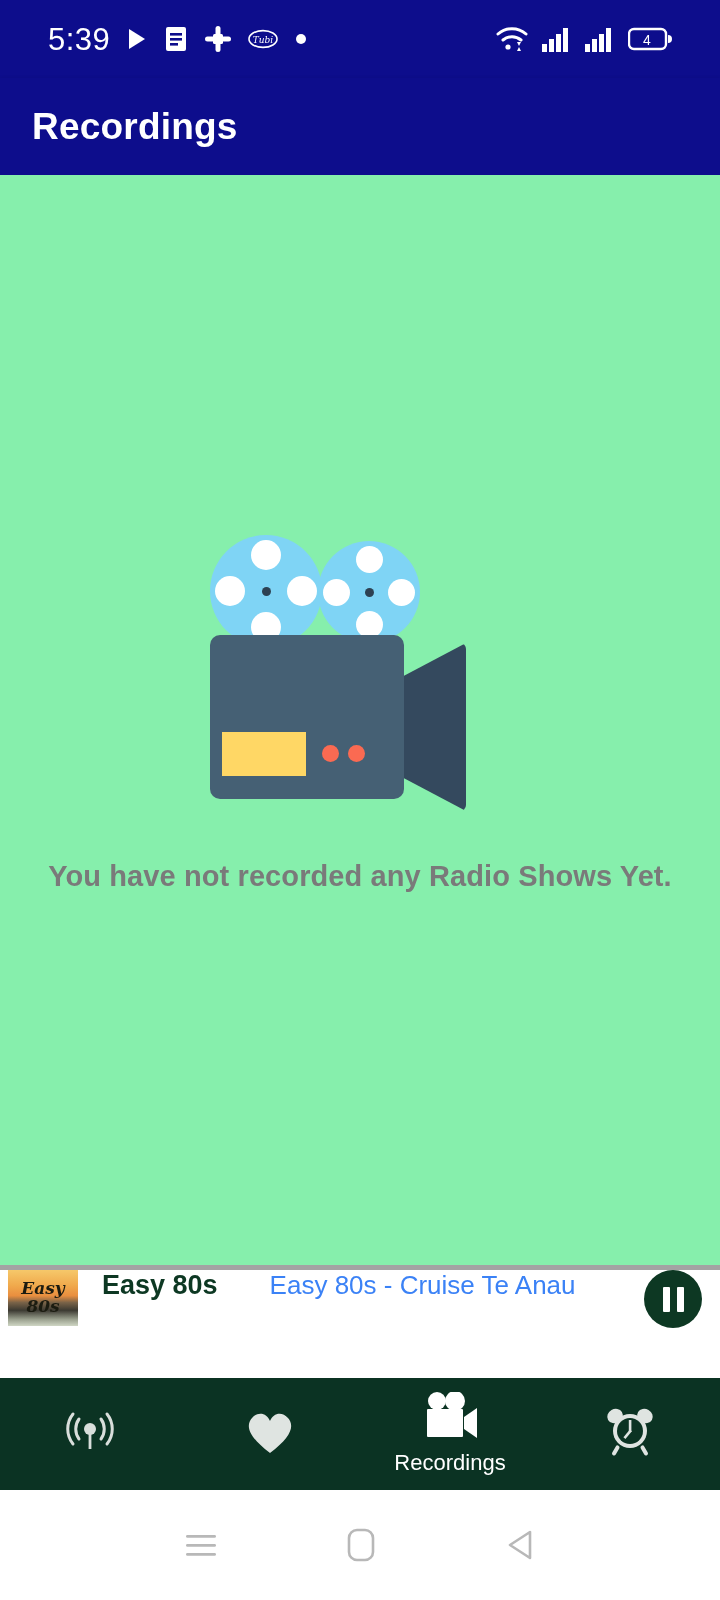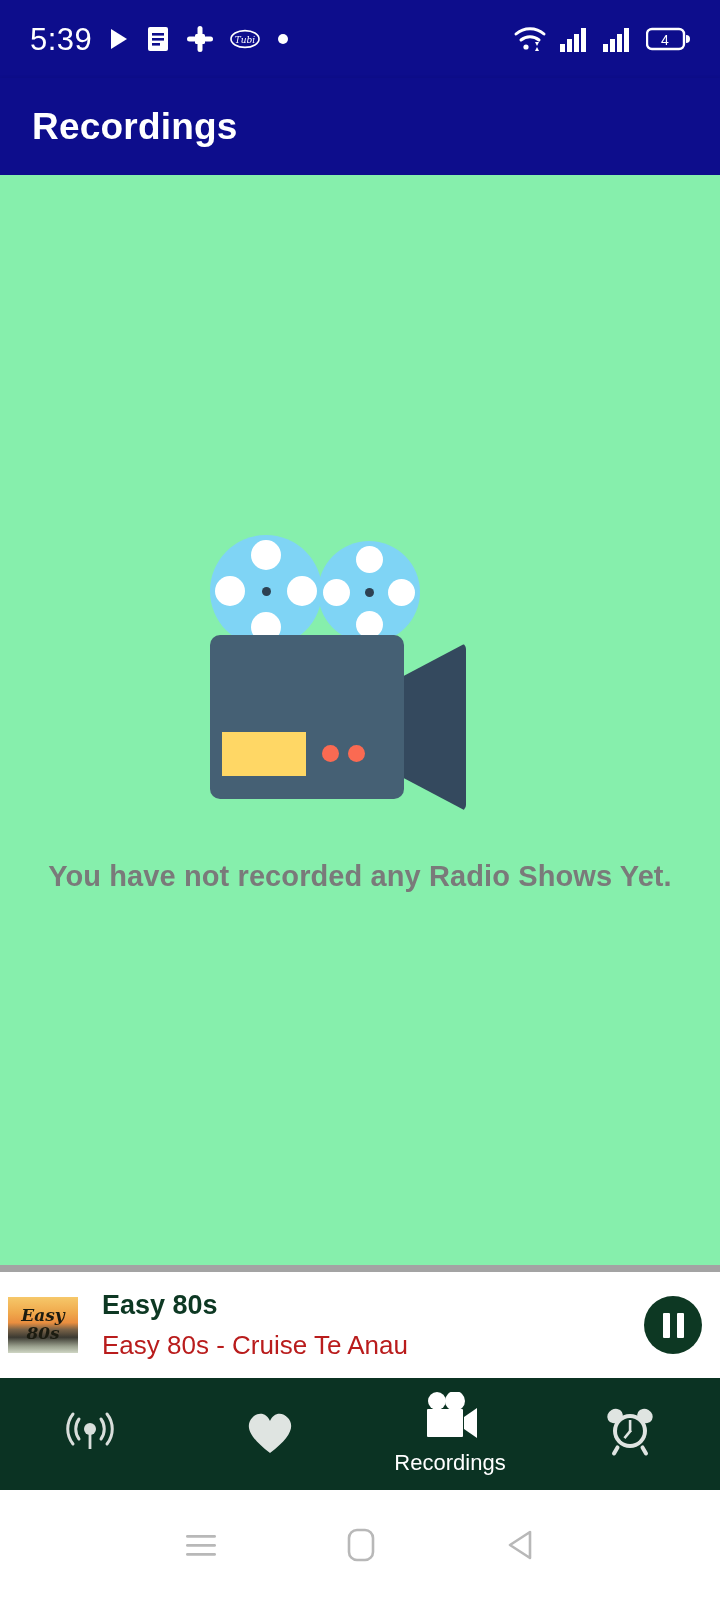--- a/index.html
+++ b/index.html
@@ -7,21 +7,21 @@
     width:720px; height:1600px;
     font-family:"Liberation Sans", sans-serif;
     background:#ffffff; overflow:hidden;
   }
   #app { position:relative; width:720px; height:1600px; background:#ffffff; }
 
   
   .status-bar {
     position:absolute; top:0; left:0; width:720px; height:78px;
     background:#0d0d8c; display:flex; align-items:center;
-    padding:0 30px; color:#ffffff;gap:44px;
+    padding:0 48px; color:#ffffff;gap:44px;
   }
   .status-left { display:flex; align-items:center; gap:17px; }
   .status-time { font-size:31px; font-weight:400; letter-spacing:.5px; line-height:1; }
   .status-right { margin-left:auto; display:flex; align-items:center; gap:13px; }
   .sicon { display:flex; align-items:flex-start; justify-content:center; }
 
   
   .header {
     position:absolute; top:78px; left:0; width:720px; height:97px;
     background:#0d0d8c; display:flex; align-items:center; padding-left:32px;
@@ -60,35 +60,35 @@
   .cam-dot { position:absolute; width:17px; height:17px; border-radius:50%; background:#fa6a52; top:228px; }
 
   .empty-text {
     margin-top:58px; font-size:29px; font-weight:bold; color:#7a7a7a;
     text-align:center; letter-spacing:.1px;
   }
 
   
   .mini-player {
     position:absolute; top:1265px; left:0; width:720px; height:113px;
-    background:#ffffff; border-top:7px solid #a3a3a3;
-    display:flex; align-items:center; padding:0 18px 0 8px;
+    background:#ffffff; border-top:5px solid #a3a3a3;
+    display:flex; padding:0 18px 0 8px;
   }
   .thumb {
     width:70px; height:56px; flex:none; position:relative; overflow:hidden;
     background:linear-gradient(#f6c86a 0%, #f0a94c 28%, #e98e3f 46%, #7a6348 58%, #3c3a32 72%, #9aa08e 88%, #cfd6c4 100%);
   }
   .thumb-label {
     position:absolute; inset:0; display:flex; flex-direction:column;
     align-items:center; justify-content:center; font-family:"DejaVu Serif", serif;
     font-style:italic; font-weight:bold; font-size:17px; color:#1b1b10; line-height:1.05;
   }
-  .mp-texts { margin-left:24px; display:flex; flex-direction:column; justify-content:center; gap:9px; }
+  .mp-texts { margin-left:24px; display:flex; flex-direction:row; justify-content:center; gap:9px; }
   .mp-title { font-size:27px; font-weight:bold; color:#0d3823; }
-  .mp-sub { font-size:26px; color:#b91c1c; }
+  .mp-sub { font-size:26px; color:#3b82f6;margin-left:43px; }
   .mp-btn {
     margin-left:auto; width:58px; height:58px; border-radius:50%;
     background:#0d3823; display:flex; align-items:center; justify-content:center; gap:7px;
   }
   .mp-bar { width:7px; height:25px; background:#ffffff; border-radius:1px; }
 
   
   .bottom-nav {
     position:absolute; top:1378px; left:0; width:720px; height:112px;
     background:#0b3323; display:flex; align-items:center;

